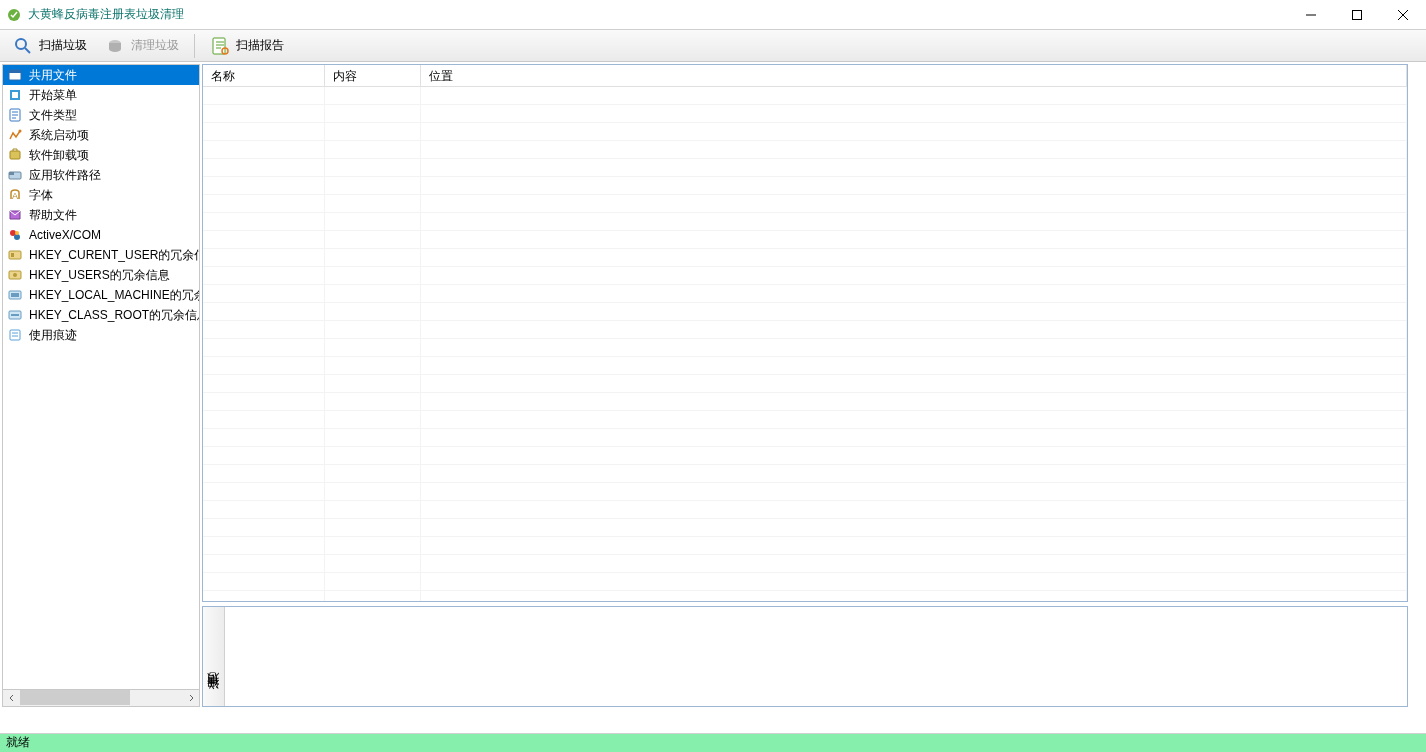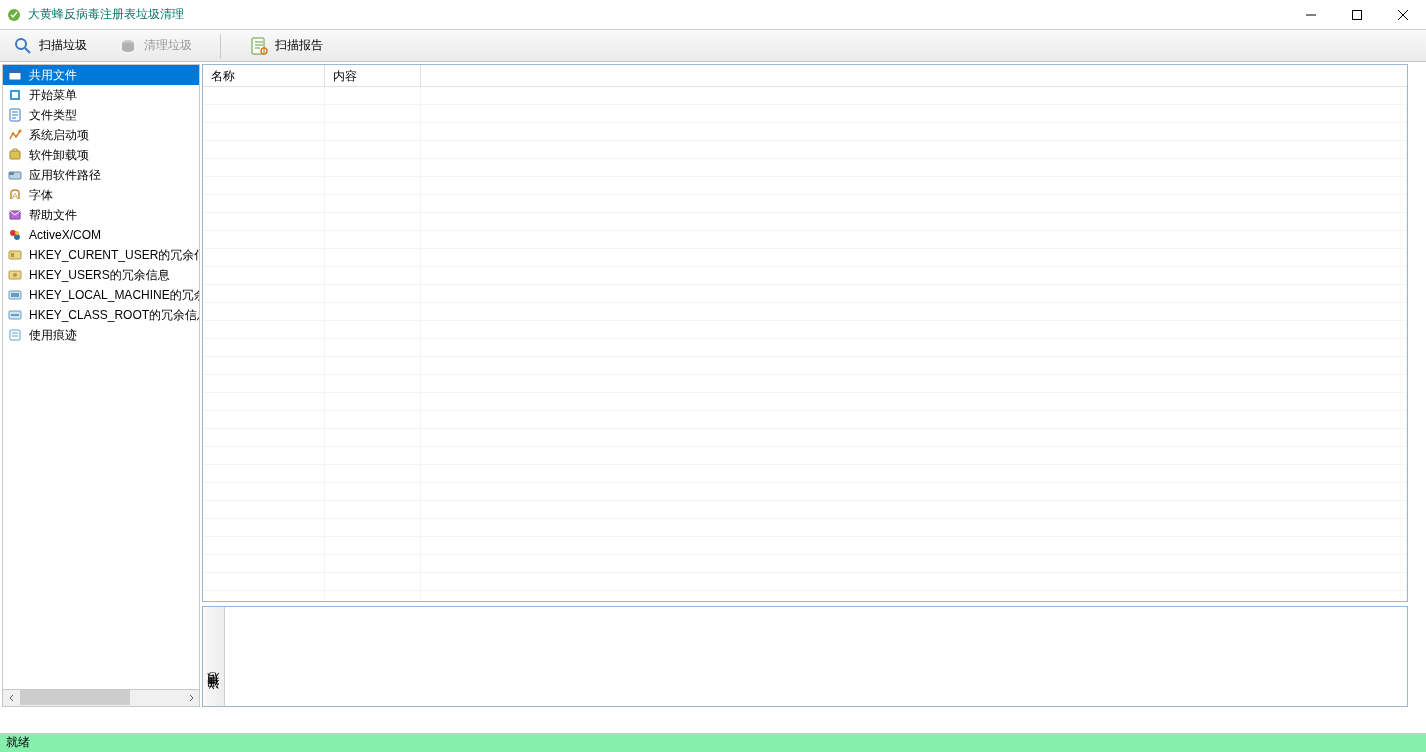--- a/index.html
+++ b/index.html
@@ -8,21 +8,21 @@
 
   
   .titlebar { height: 30px; background: #fff; display: flex; align-items: center; border-bottom: 1px solid #d0d0d0; }
   .titlebar .app-icon { width: 16px; height: 16px; margin: 0 6px 0 6px; }
   .titlebar .title { flex: 0 0 auto; color: #0f766e; }
   .titlebar .spacer { flex: 1 1 auto; }
   .win-btn { width: 46px; height: 30px; display: flex; align-items: center; justify-content: center; }
   .win-btn svg { display: block; }
 
   
-  .toolbar { height: 34px; background: linear-gradient(#fafafa, #eaeaea); border-bottom: 1px solid #c8c8c8; display: flex; align-items: center; padding: 0 4px; gap: 13px; }
+  .toolbar { height: 34px; background: linear-gradient(#fafafa, #eaeaea); border-bottom: 1px solid #c8c8c8; display: flex; align-items: center; padding: 0 4px; gap: 0; }
   .tb-btn { display: flex; align-items: center; height: 28px; padding: 0 8px; border: 1px solid transparent; border-radius: 3px; gap: 6px; cursor: default; }
   .tb-btn.disabled { color: #9a9a9a; }
   .tb-sep { width: 1px; height: 24px; background: #c8c8c8; margin: 0 6px; }
   .tb-icon { width: 20px; height: 20px; }
 
   
   .main { flex: 1 1 auto; display: flex; overflow: hidden; }
 
   
   .sidebar { width: 202px; display: flex; flex-direction: column; border-right: 0; }
@@ -273,20 +273,21 @@
           </svg>
       </div>
     </div>
   </div>
 
   <div class="right-panel">
     <div class="table-wrap">
       <div class="thead">
         <div class="th c1">名称</div>
         <div class="th c2">内容</div>
+        <div class="th c3">位置</div>
       </div>
       <div class="tbody" id="tbody">
           <div class="trow">
             <div class="td c1"></div>
             <div class="td c2"></div>
             <div class="td c3"></div>
           </div>
           <div class="trow">
             <div class="td c1"></div>
             <div class="td c2"></div>

